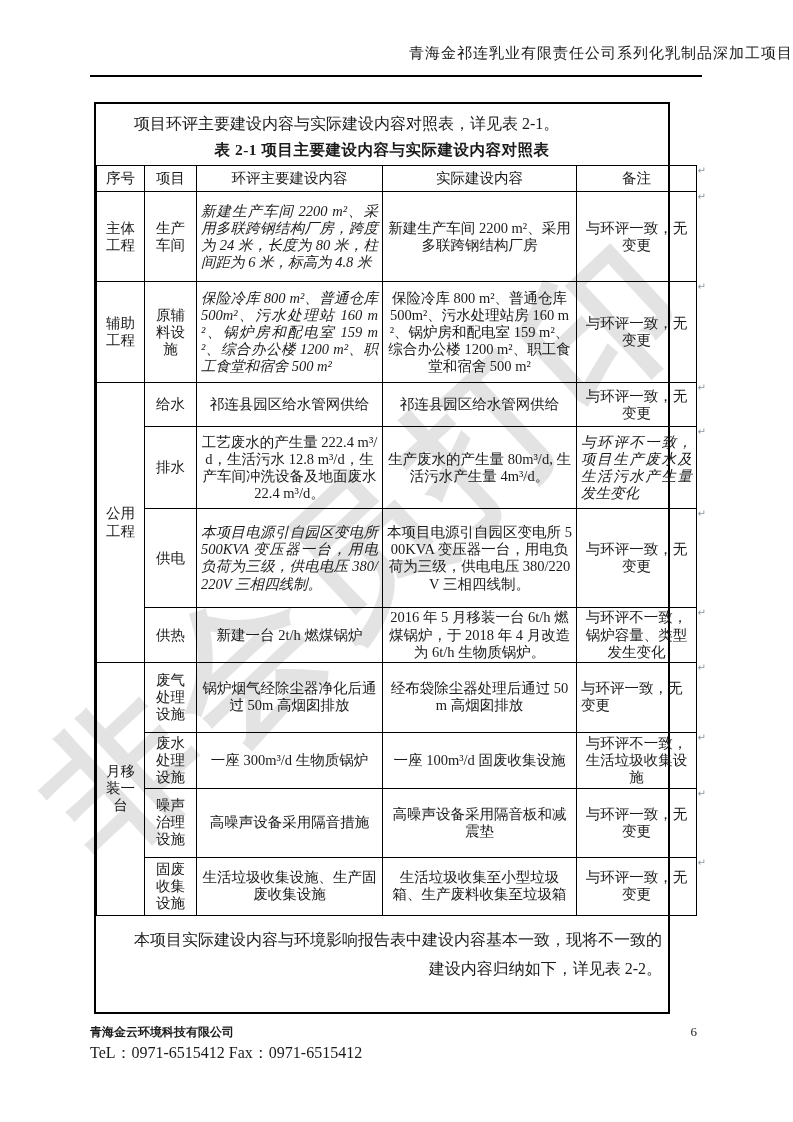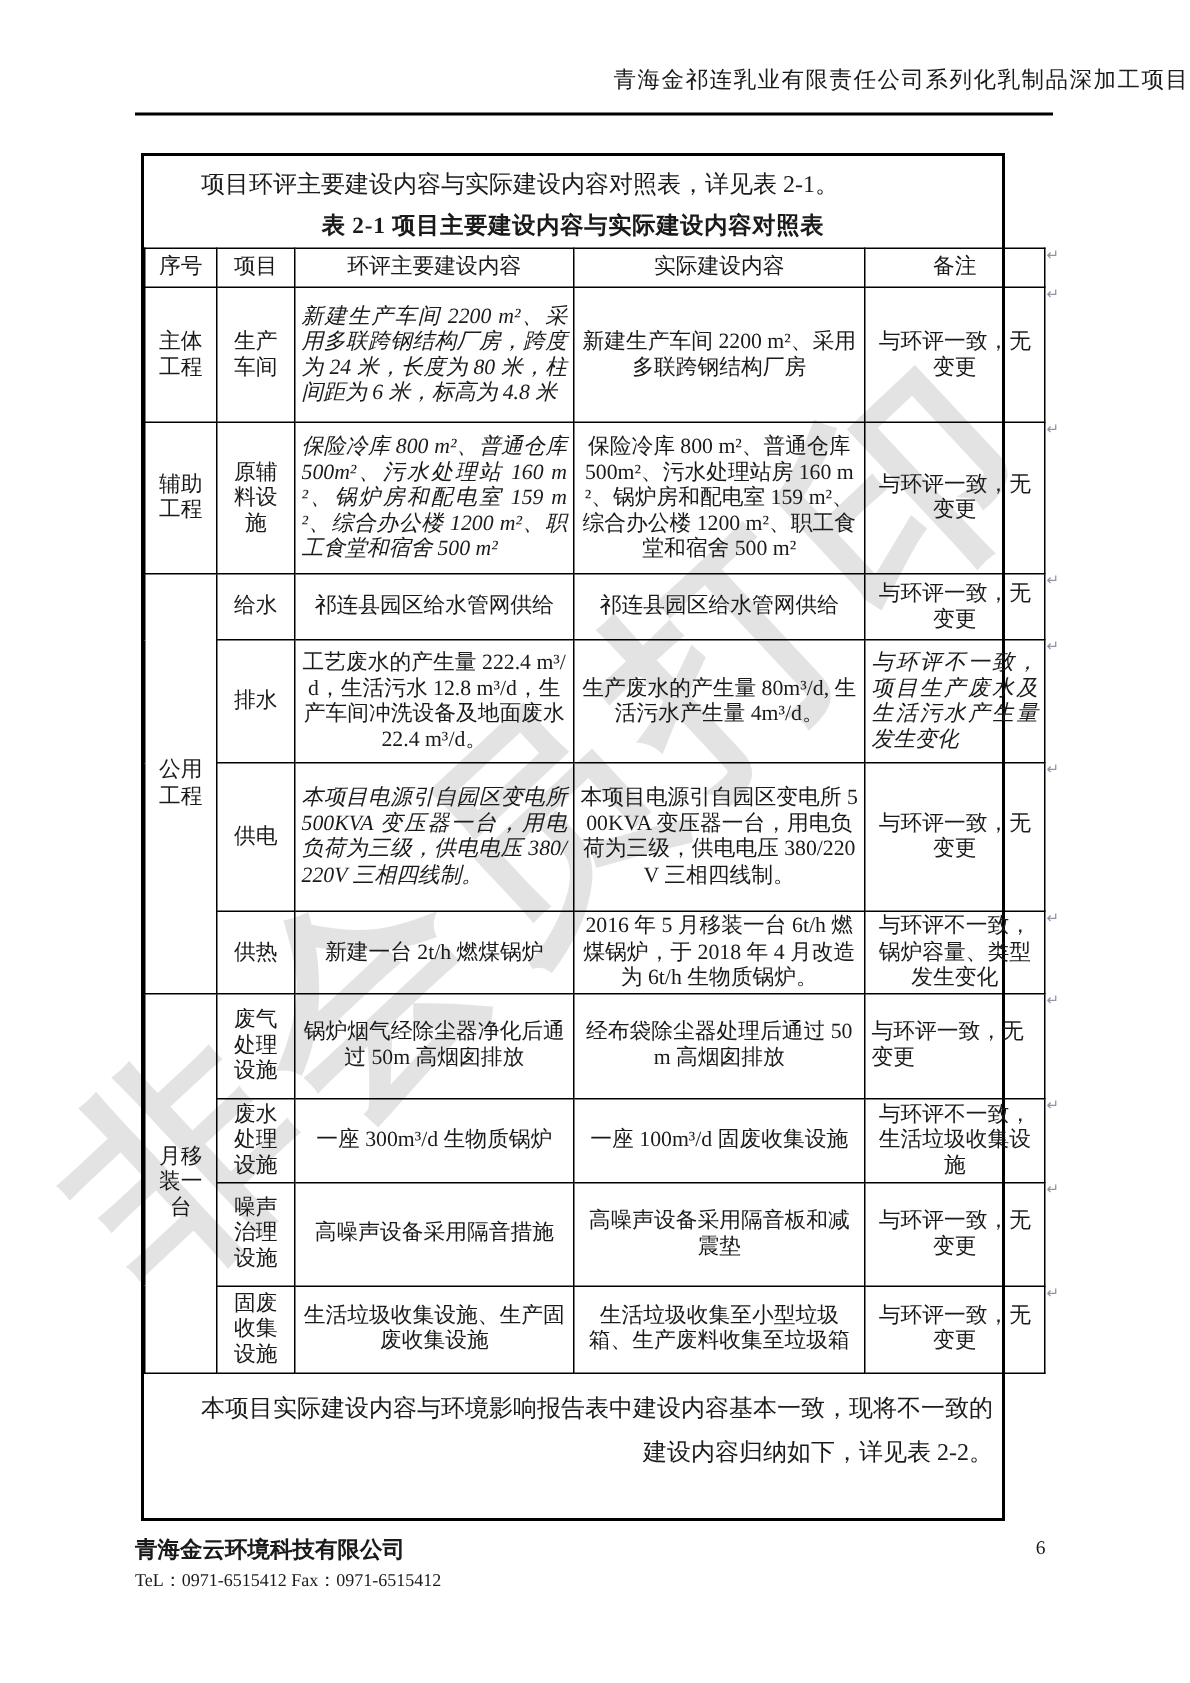--- a/index.html
+++ b/index.html
@@ -57,24 +57,24 @@
   tr.h3{height:82px;} tr.h4{height:99px;} tr.h5{height:50px;}
   tr.h6{height:70px;} tr.h7{height:56px;} tr.h8{height:69px;}
   tr.h9{height:58px;}
   .closing{
     margin:10px 6px 0 4px;font-size:16px;text-indent:2em;line-height:1.8;text-align:right;
   }
   .doc-footer{
     position:absolute;left:90px;top:1024px;z-index:2;
   }
   .footer-company{
-    font-size:15px;font-weight:bold;
+    font-size:12px;font-weight:bold;
     font-family:Liberation Sans, sans-serif;
   }
-  .footer-contact{font-size:12px;margin-top:2px;}
+  .footer-contact{font-size:16px;margin-top:2px;}
   .page-number{
     position:absolute;right:96px;top:1024px;font-size:13px;z-index:2;
   }
 </style>
 </head>
 <body>
 
 <div class="watermark">非会员打印</div>
 
 <div class="doc-header">青海金祁连乳业有限责任公司系列化乳制品深加工项目</div>

